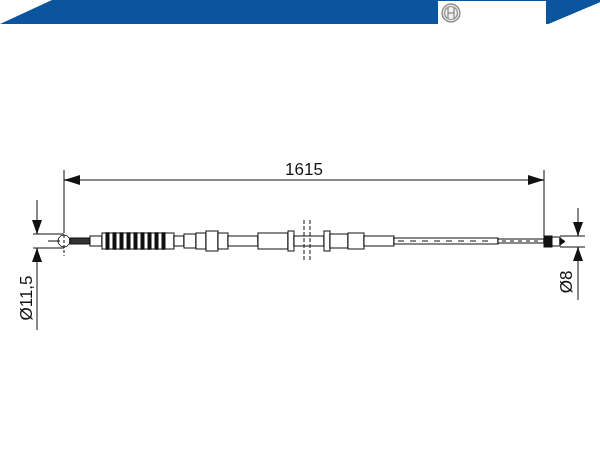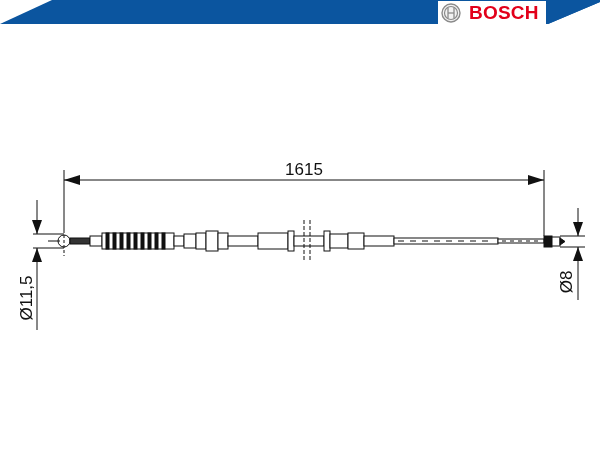--- a/index.html
+++ b/index.html
@@ -26,21 +26,20 @@
 </div>
 
 <div class="brand">
   <svg class="brand-logo" viewBox="0 0 20 20">
     <circle cx="10" cy="10" r="9" fill="#f2f2f2" stroke="#8a8a8a" stroke-width="1.4"></circle>
     <circle cx="10" cy="10" r="6.5" fill="none" stroke="#8a8a8a" stroke-width="1.2"></circle>
     <line x1="7" y1="4.5" x2="7" y2="15.5" stroke="#8a8a8a" stroke-width="1.3"></line>
     <line x1="13" y1="4.5" x2="13" y2="15.5" stroke="#8a8a8a" stroke-width="1.3"></line>
     <line x1="7" y1="10" x2="13" y2="10" stroke="#8a8a8a" stroke-width="1.3"></line>
   </svg>
-  <span class="brand-text">BOSCH</span>
 </div>
 
 <svg class="drawing" width="600" height="450" viewBox="0 0 600 450">
   <g stroke="#111" fill="none" stroke-width="1">
 
     <line x1="64" y1="170" x2="64" y2="230"></line>
     <line x1="544" y1="170" x2="544" y2="236"></line>
 
     <line x1="64" y1="180" x2="544" y2="180"></line>
   </g>

